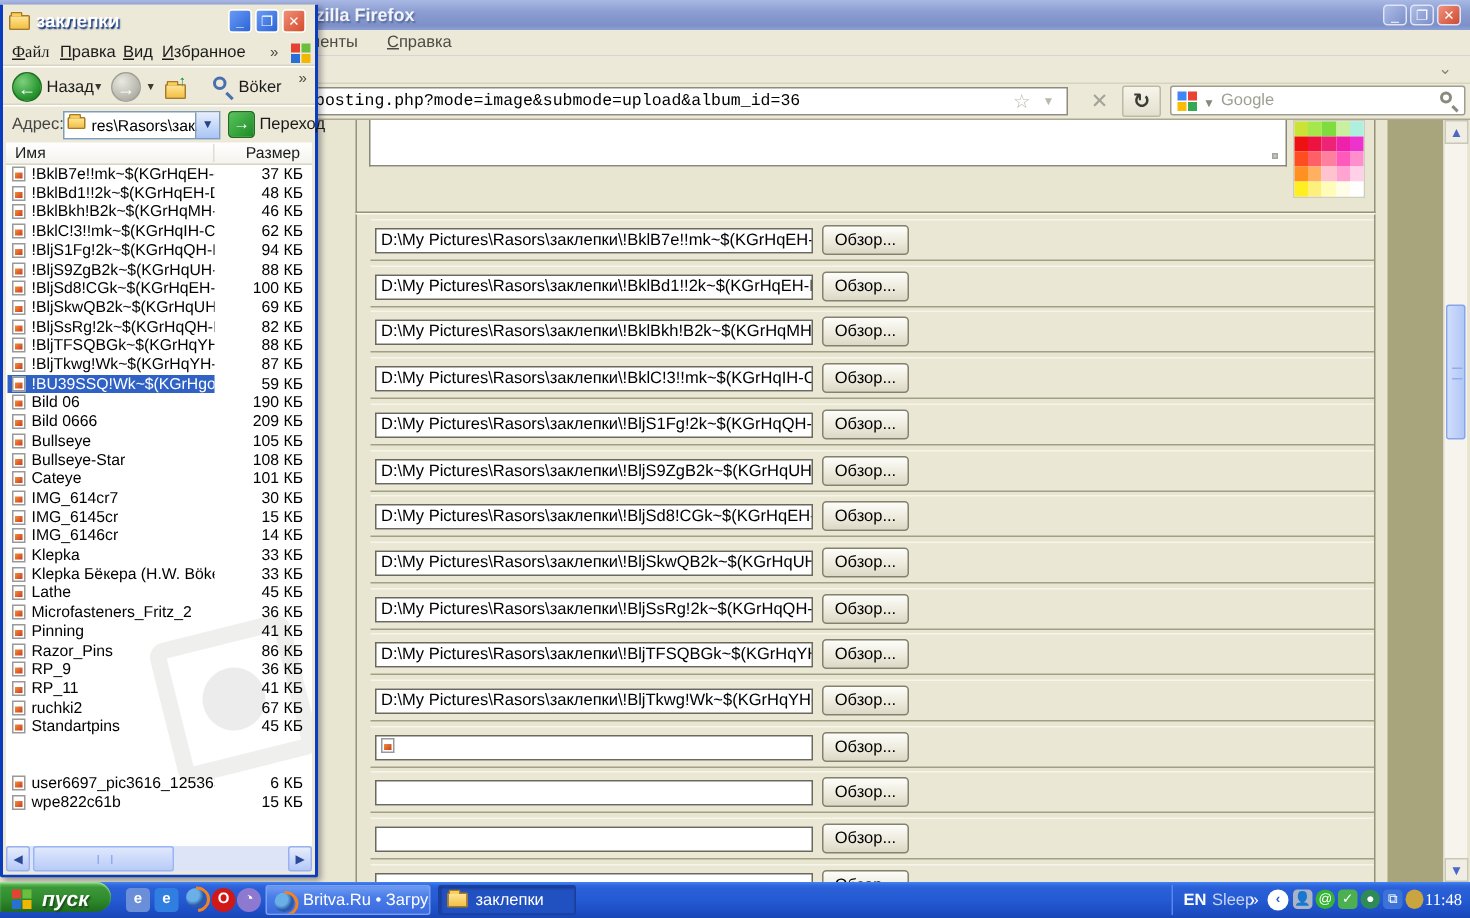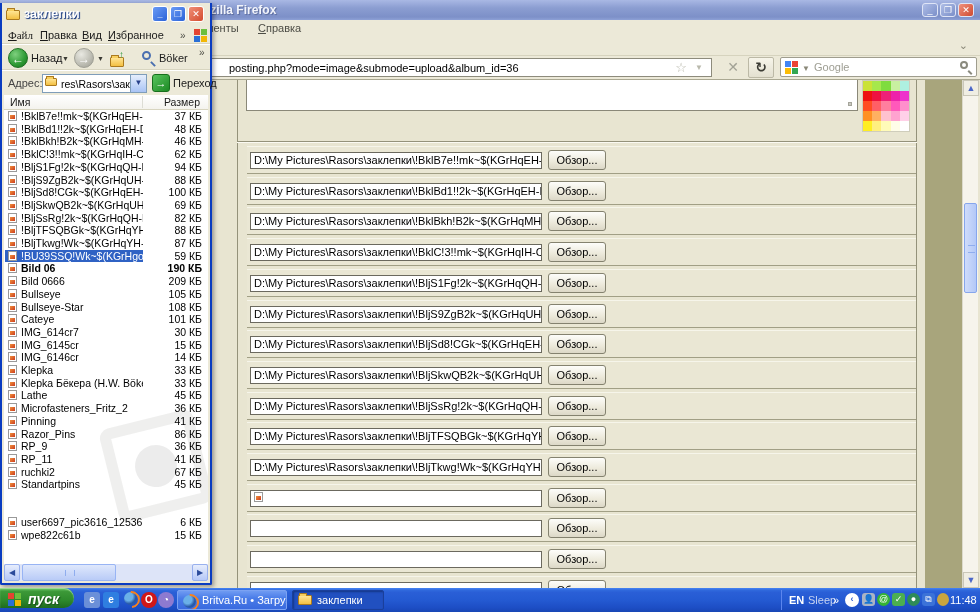--- a/index.html
+++ b/index.html
@@ -19,21 +19,21 @@
   .ff-menubar{position:absolute;left:0;top:20px;width:100%;height:17px;background:#ece9d8;}
   .ff-menu-item{position:absolute;top:2px;font-size:11px;color:#4c4c45;display:inline-block;}
   .ff-menu-item::first-letter{text-decoration:underline;}
   .ff-bookmarksbar{position:absolute;left:0;top:37px;width:100%;height:19px;background:#ece9d8;
     border-bottom:1px solid #d6d3be;}
   .ff-bm-chevron{position:absolute;right:12px;top:2px;color:#8a8878;font-size:11px;}
   .ff-navbar{position:absolute;left:0;top:56px;width:100%;height:24px;background:#ece9d8;
     border-bottom:1px solid #aaa892;}
   .ff-urlbar{position:absolute;left:96px;top:2px;width:616px;height:19px;background:#fff;
     border:1px solid #8d8b7c;}
-  .ff-url-text{position:absolute;left:132px;top:3px;font-size:11px;color:#000;white-space:nowrap;}
+  .ff-url-text{position:absolute;left:113px;top:3px;font-size:11px;color:#000;white-space:nowrap;font-family:Liberation Mono, monospace;}
   .star-icon{position:absolute;right:24px;top:1px;color:#b9b9ac;font-size:13px;}
   .star-drop{position:absolute;right:8px;top:4px;color:#b9b9ac;font-size:8px;}
   .ff-stop{position:absolute;left:722px;top:1px;width:22px;height:21px;text-align:center;
     color:#a2a296;font-size:14px;line-height:21px;font-weight:bold;}
   .ff-reload{position:absolute;left:748px;top:1px;width:26px;height:21px;text-align:center;
     background:linear-gradient(#f7f5ea,#e3e0d0);border:1px solid #bcb9a6;border-radius:2px;
     color:#3c3c35;font-size:14px;line-height:19px;font-weight:bold;}
   .ff-search{position:absolute;left:780px;top:1px;width:197px;height:20px;background:#fff;
     border:1px solid #9f9d8e;border-radius:2px;}
   .g-logo{position:absolute;left:4px;top:3px;width:13px;height:13px;display:grid;
@@ -492,21 +492,21 @@
           </span>
           <span class="fsize">87 КБ</span>
         </div>
         <div class="xrow sel" style="top: 139.7px;">
           <span class="npart">
             <span class="fico"></span>
             <span class="fname">!BU39SSQ!Wk~$(KGrHgoH-D...</span>
           </span>
           <span class="fsize">59 КБ</span>
         </div>
-        <div class="xrow" style="top: 152.4px; font-weight: bold;">
+        <div class="xrow" style="top: 152.4px;">
           <span class="npart">
             <span class="fico"></span>
             <span class="fname">Bild 06</span>
           </span>
           <span class="fsize">190 КБ</span>
         </div>
         <div class="xrow" style="top: 165.1px;">
           <span class="npart">
             <span class="fico"></span>
             <span class="fname">Bild 0666</span>
@@ -674,15 +674,15 @@
     <span class="tray-text" style="left:789px;font-weight:bold;">EN</span>
     <span class="tray-text tray-dim" style="left:808px;">Sleep</span>
     <span class="tray-text" style="left:833px;">»</span>
     <span class="tray-chevcircle">‹</span>
     <span class="tray-ico" style="left:862px;background:#aab4c4;">👤</span>
     <span class="tray-ico" style="left:877px;background:#35b335;border-radius:50%;">@</span>
     <span class="tray-ico" style="left:892px;background:#4caf50;">✓</span>
     <span class="tray-ico" style="left:907px;background:#2e8b57;border-radius:50%;">●</span>
     <span class="tray-ico" style="left:922px;background:#3b72d8;">⧉</span>
     <span class="tray-ico" style="left:937px;background:#caa53f;border-radius:50%;width:12px;"></span>
-    <span class="clock" style="left:950px;">11:48</span>
+    <span class="clock" style="left:950px;font-family:Liberation Serif, serif;">11:48</span>
   </div>
 </div>
 
 </body></html>

